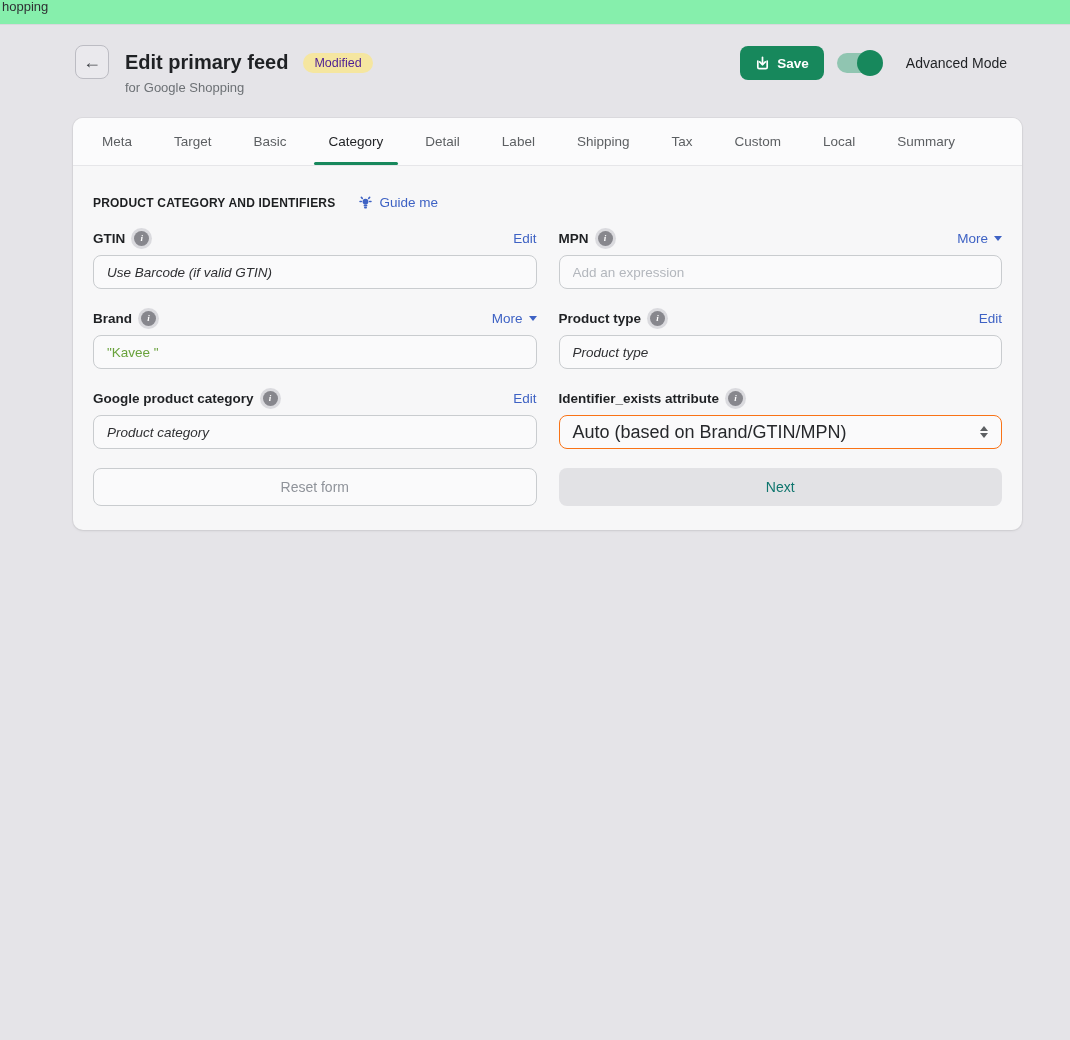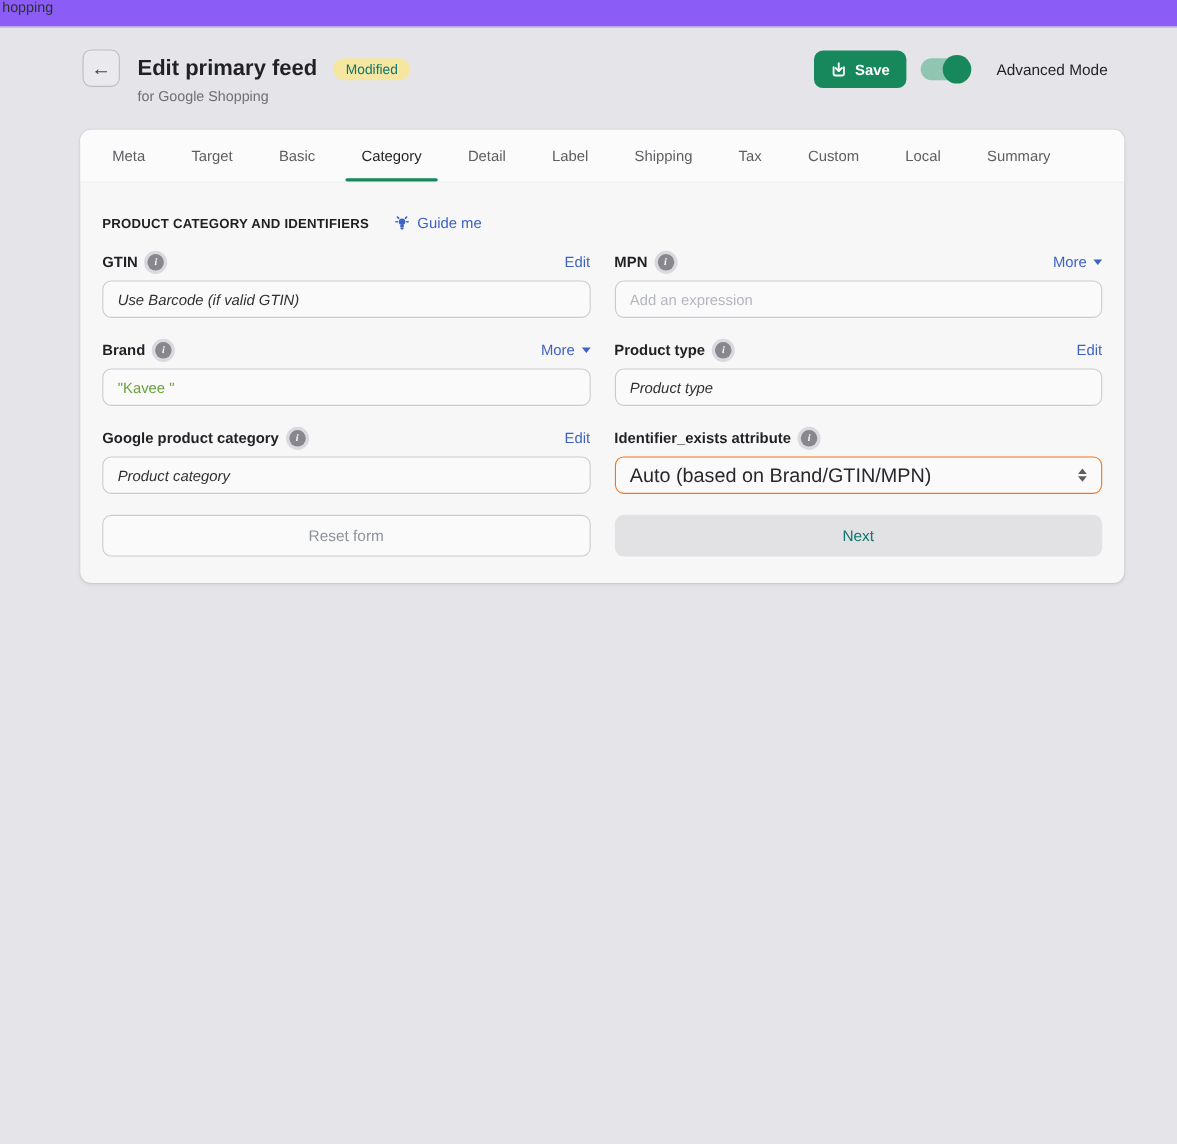--- a/index.html
+++ b/index.html
@@ -7,38 +7,38 @@
   body {
     font-family:"Liberation Sans", sans-serif;
     background:#e5e4e8;
     color:#202223;
     position:relative;
     overflow:hidden;
   }
   
   .topbar {
     position:absolute; left:0; top:0; width:1070px; height:25px;
-    background:#8b5cf6; border-bottom:1px solid #d9d8dd;
+    background:#86efac; border-bottom:1px solid #d9d8dd;
     overflow:hidden;
   }
   .topbar .partial {
     position:absolute; left:2px; top:-1px;
     font-size:13px; color:#2f3033;
   }
   
   .back-btn {
     position:absolute; left:75px; top:45px; width:34px; height:34px;
     background:#eae9ed; border:1px solid #bcbcc3; border-radius:8px;
     display:flex; align-items:center; justify-content:center;
     font-size:18px; color:#42454a; cursor:pointer;
   }
   .title-row { position:absolute; left:125px; top:51px; display:flex; align-items:center; }
   .page-title { font-size:20px; font-weight:bold; color:#1f2124; }
   .badge {
-    margin-left:15px; background:#f5e6a0; color:#0f766e;
+    margin-left:15px; background:#f5e6a0; color:#4c1d95;
     font-size:12.5px; padding:3px 11px; border-radius:10px;
   }
   .subtitle { position:absolute; left:125px; top:80px; font-size:13px; color:#6d7175; }
   .header-right {
     position:absolute; right:63px; top:46px; height:34px;
     display:flex; align-items:center; gap:9px;
   }
   .save-btn {
     height:34px; padding:0 15px; background:#17885c; border:none; border-radius:8px;
     color:#fff; font-size:13.5px; font-weight:bold;

